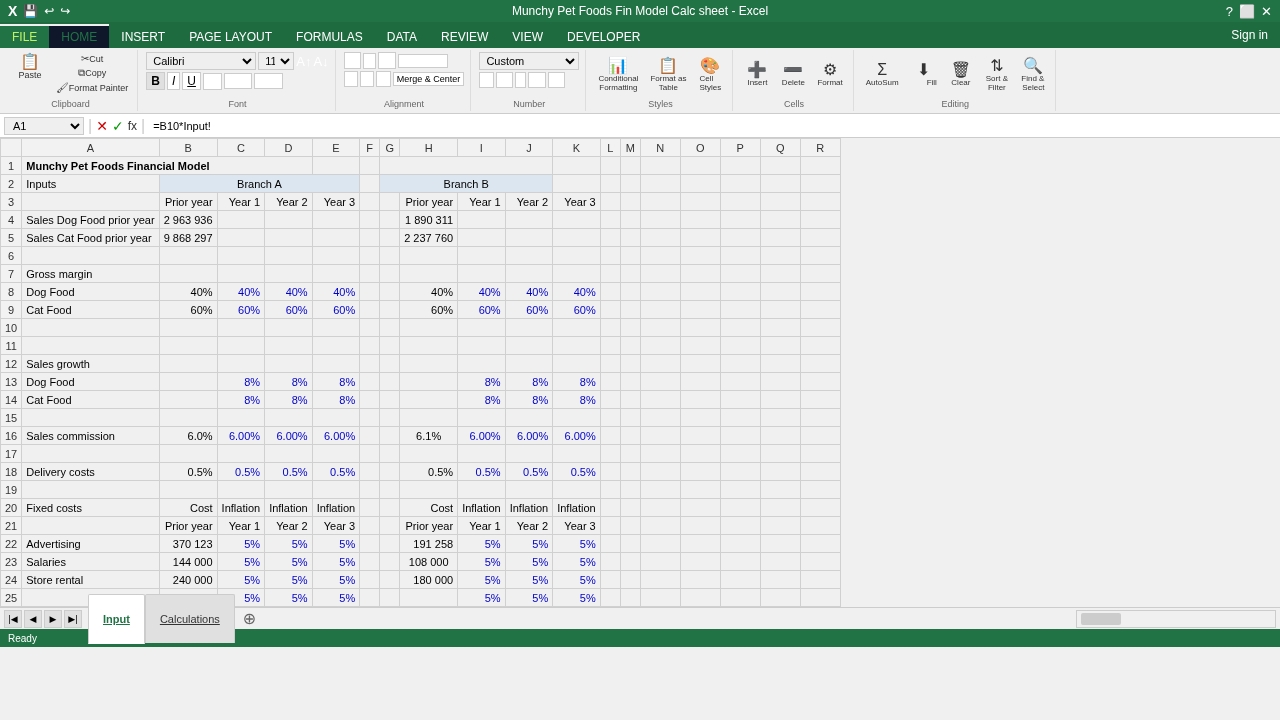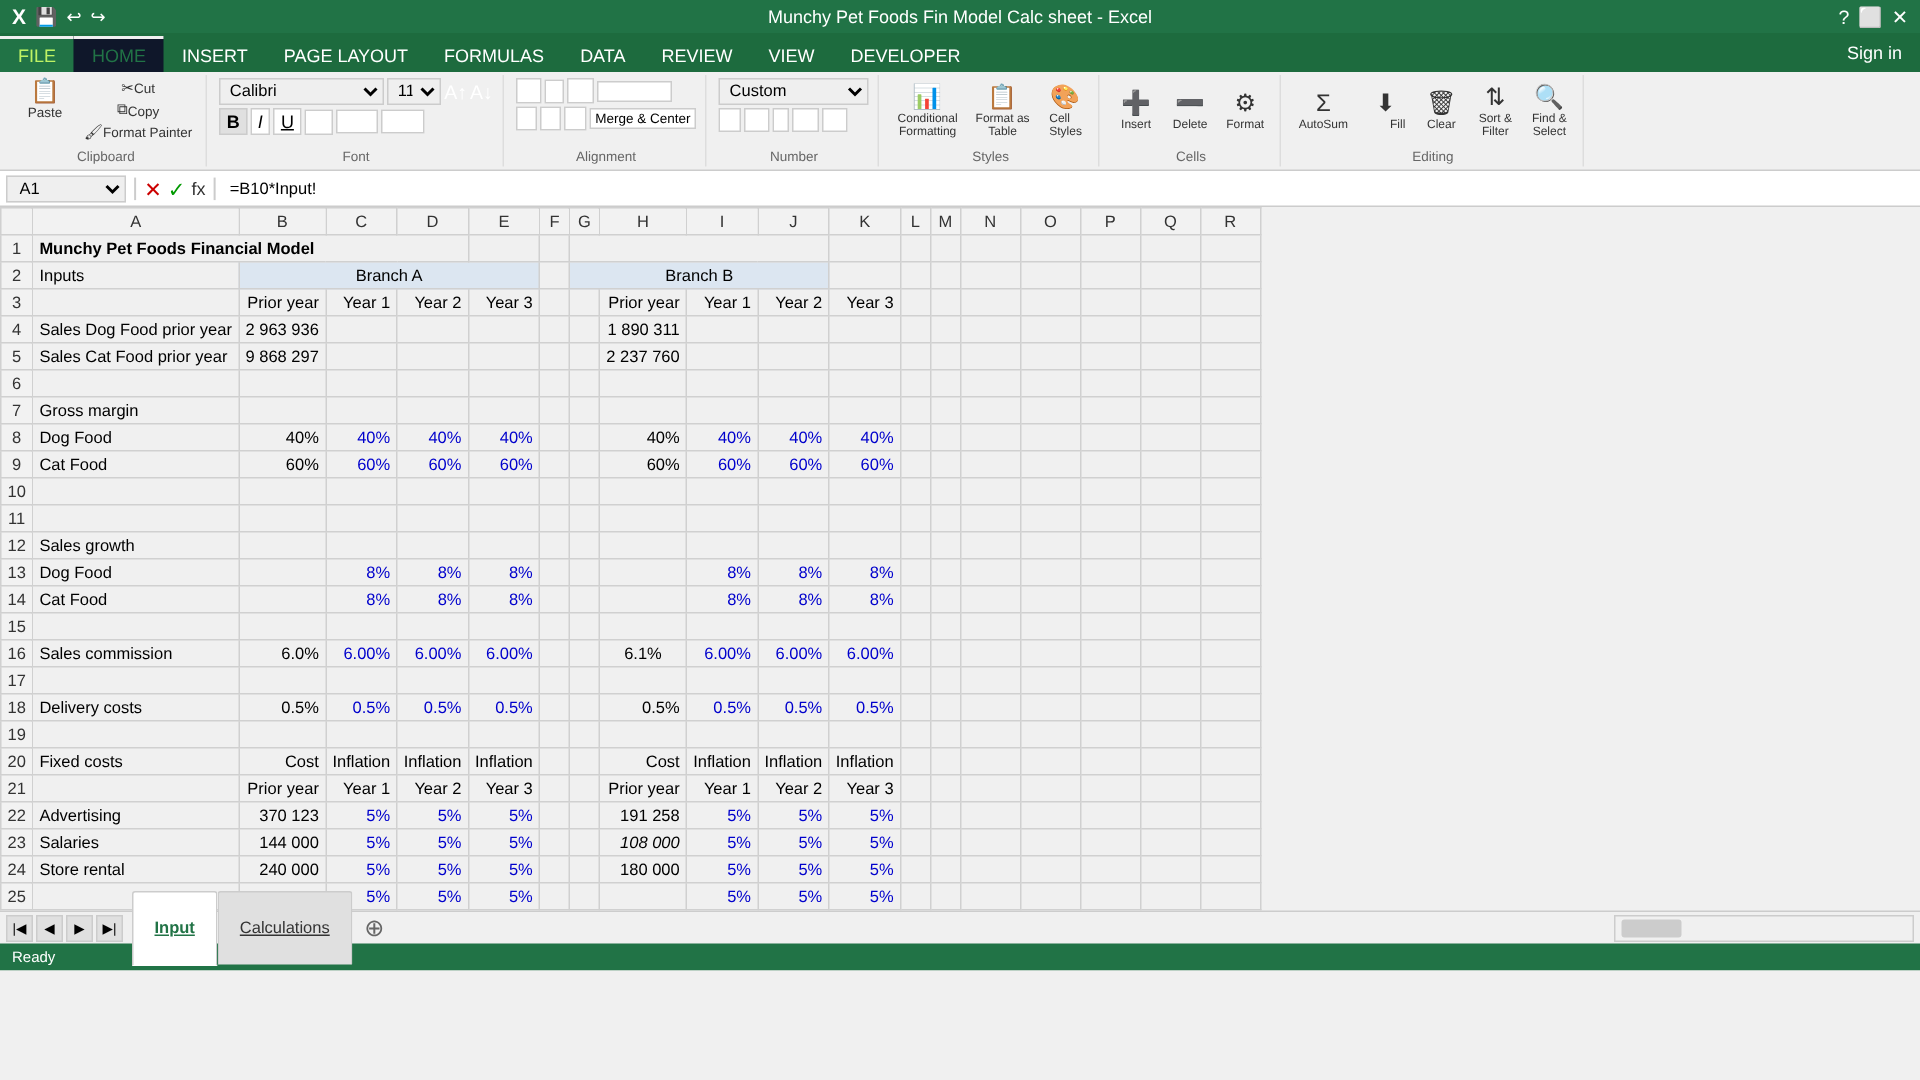--- a/index.html
+++ b/index.html
@@ -394,21 +394,21 @@
         <div class="ribbon-btn">
           <span class="icon">🗑</span>
           <span style="font-size:8px;">Clear</span>
         </div>
         <div class="ribbon-btn">
           <span class="icon">⇅</span>
           <span style="font-size:8px;text-align:center;">Sort &amp;<br>Filter</span>
         </div>
         <div class="ribbon-btn">
           <span class="icon">🔍</span>
-          <span style="font-size:8px;text-align:center;">Find &amp;<br>Select</span>
+          <span style="font-size:8px;text-align:right;">Find &amp;<br>Select</span>
         </div>
       </div>
       <div class="ribbon-group-label">Editing</div>
     </div>
   </div>
 </div>
 
 <div class="formula-bar">
   <select class="cell-ref">
     <option>A1</option>
@@ -923,21 +923,21 @@
 
         <tr>
           <td class="row-header">23</td>
           <td>Salaries</td>
           <td style="text-align:right;">144 000</td>
           <td style="text-align:right;color:#0000cc;">5%</td>
           <td style="text-align:right;color:#0000cc;">5%</td>
           <td style="text-align:right;color:#0000cc;">5%</td>
           <td></td>
           <td></td>
-          <td style="text-align:right;font-style:italic;">108 000</td>
+          <td style="text-align:center;">108 000</td>
           <td style="text-align:right;color:#0000cc;">5%</td>
           <td style="text-align:right;color:#0000cc;">5%</td>
           <td style="text-align:right;color:#0000cc;">5%</td>
           <td></td>
             <td></td>
             <td></td>
             <td></td>
             <td></td>
             <td></td>
             <td></td>

